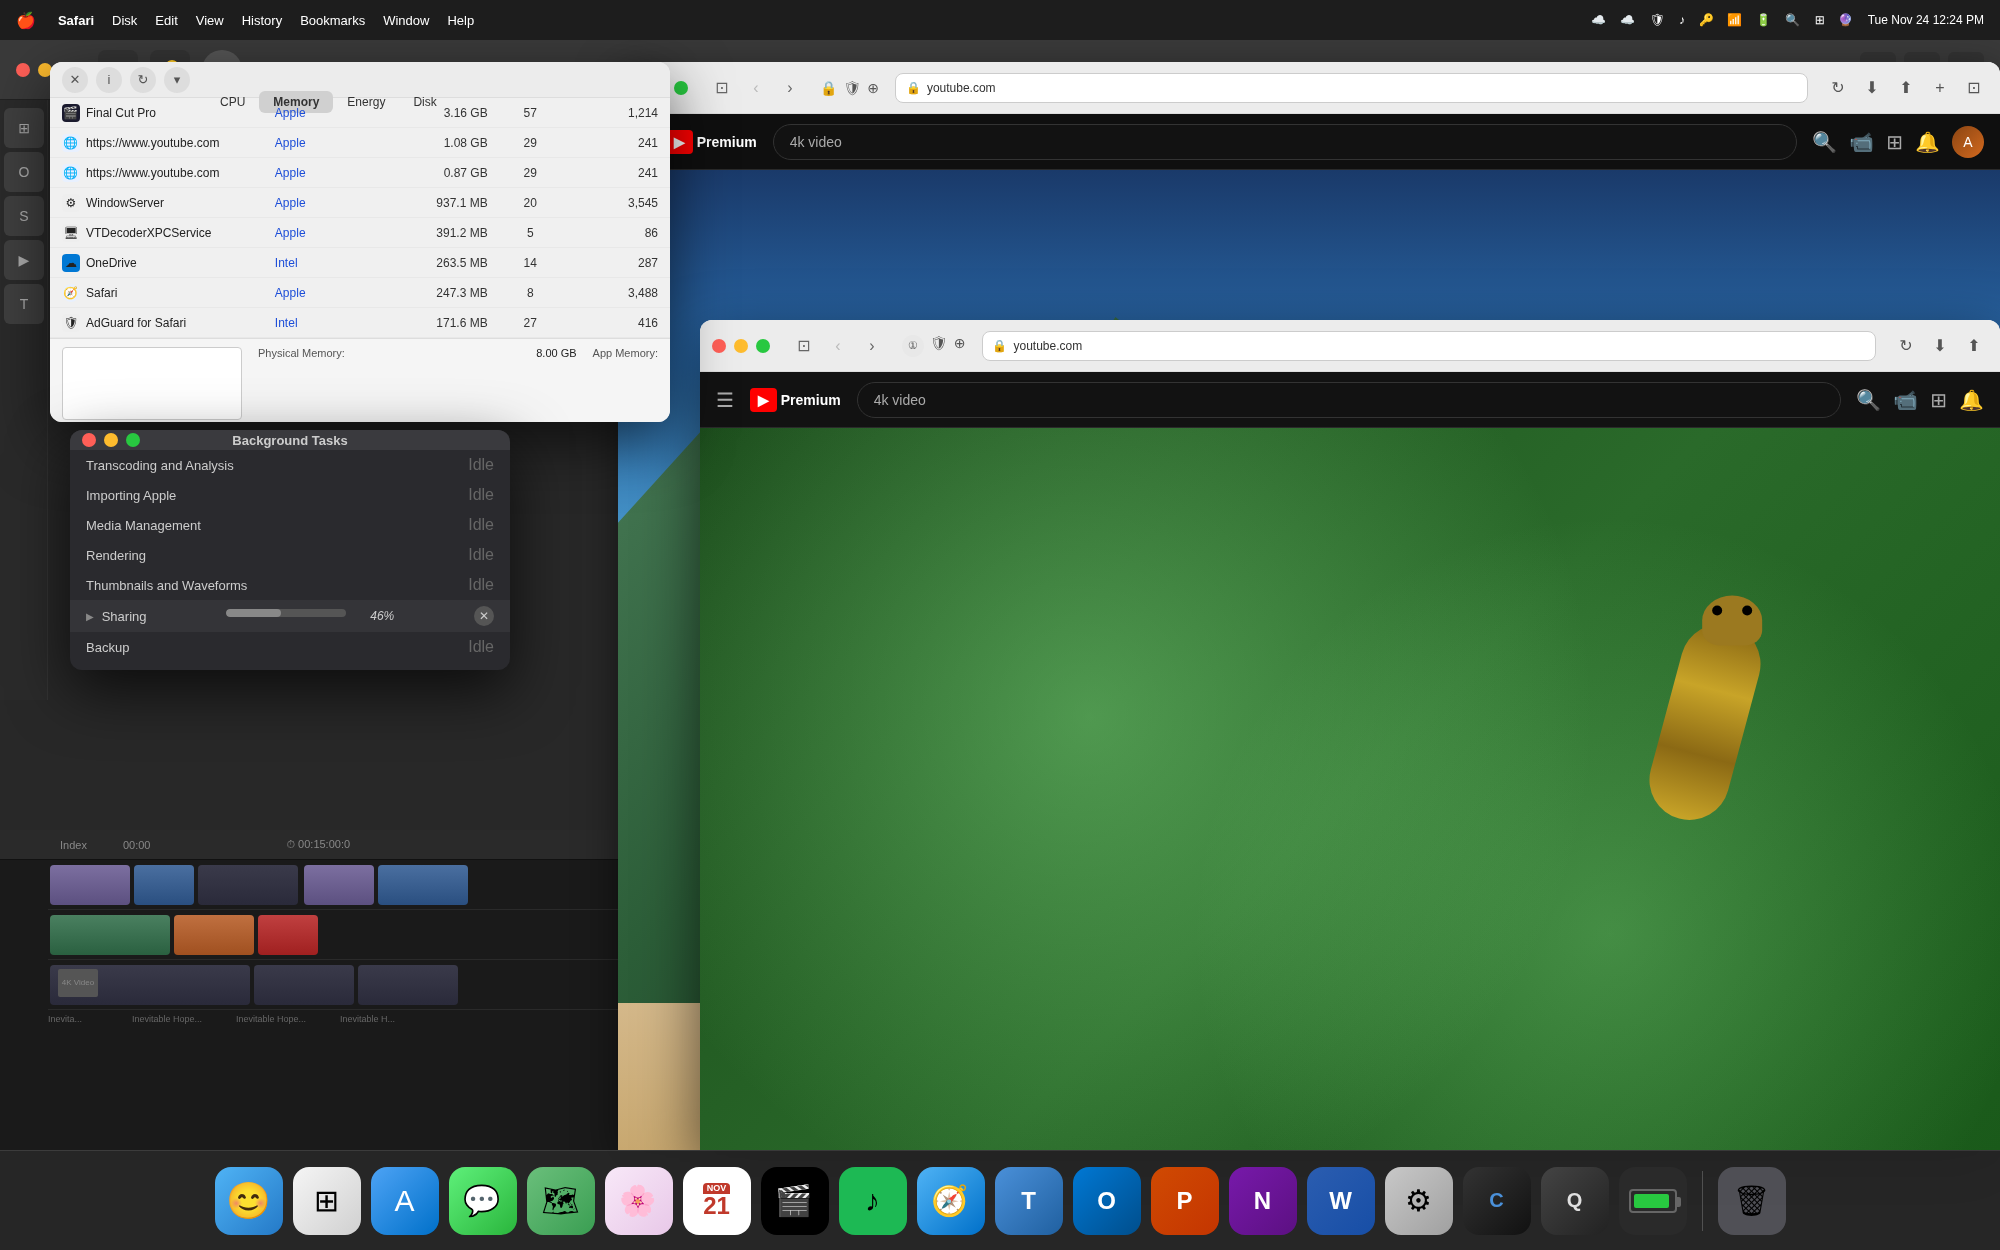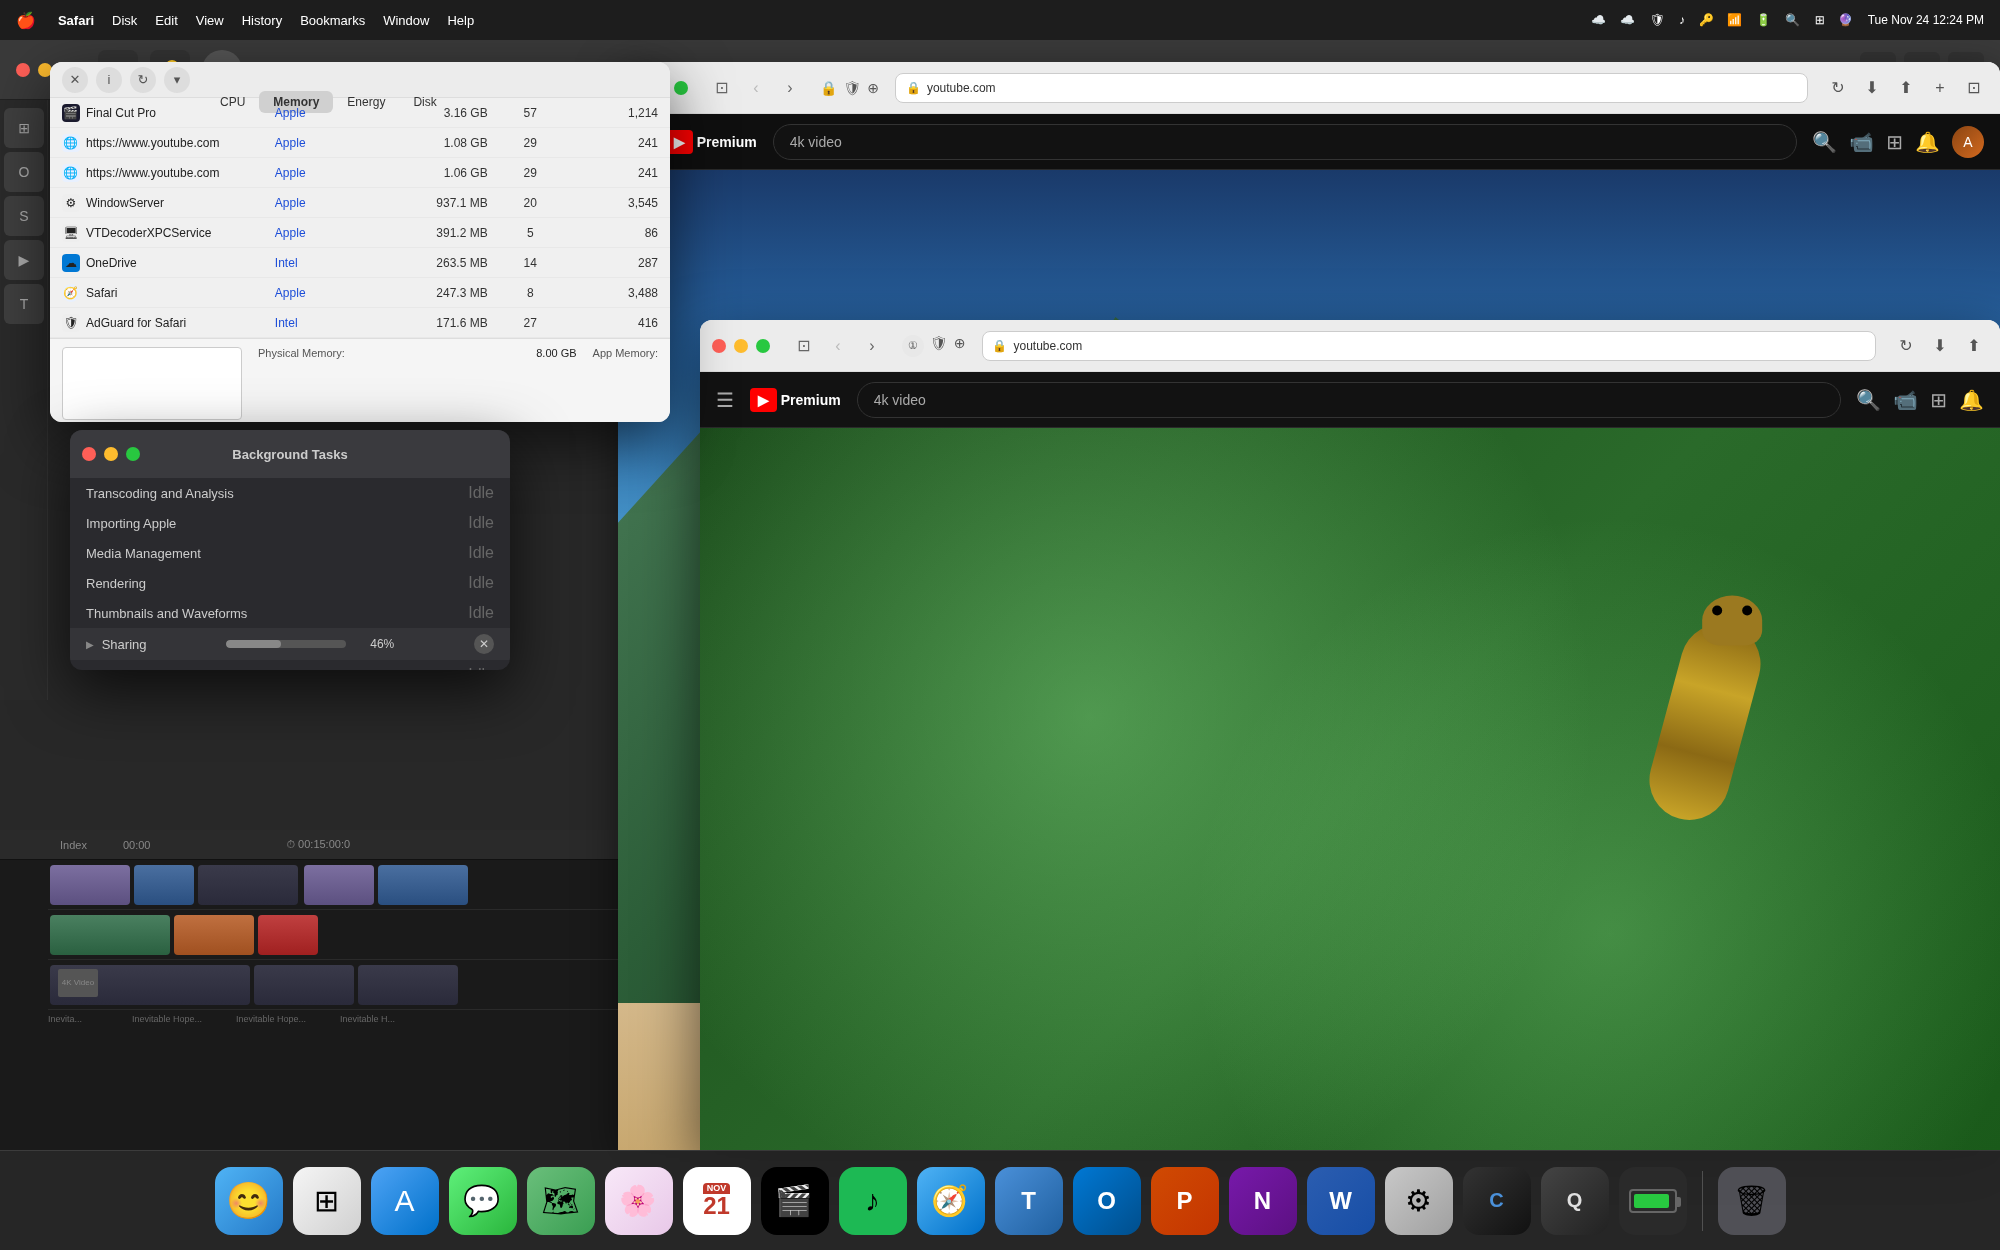--- a/index.html
+++ b/index.html
@@ -283,21 +283,21 @@
       left: 70px;
       width: 440px;
       height: 240px;
       background: #2a2a2e;
       border-radius: 12px;
       box-shadow: 0 20px 60px rgba(0,0,0,0.7);
       z-index: 110;
       overflow: hidden;
     }
     .bgt-titlebar {
-      height: 48px;
+      height: 20px;
       background: #3a3a3e;
       display: flex;
       align-items: center;
       padding: 0 12px;
       position: relative;
     }
     .bgt-title {
       position: absolute;
       left: 50%;
       transform: translateX(-50%);
@@ -312,22 +312,23 @@
       font-size: 13px;
       color: #ccc;
       justify-content: space-between;
     }
     .bgt-row.expanded {
       background: rgba(255,255,255,0.05);
     }
     .bgt-status { color: #666; font-size: 16px; }
     .bgt-progress {
       display: flex;
-      align-items: center;
+      align-items: flex-start;
       gap: 24px;
+      font-style: italic;
     }
     .bgt-bar {
       width: 120px;
       height: 8px;
       background: #555;
       border-radius: 4px;
       overflow: hidden;
     }
     .bgt-bar-fill {
       height: 100%;
@@ -834,21 +835,21 @@
       <div class="am-threads">29</div>
       <div class="am-ports">241</div>
     </div>
 
     <div class="am-row">
       <div class="am-process-name">
         <div class="am-row-icon" style="background:#e8f0fe;">🌐</div>
         <span>https://www.youtube.com</span>
       </div>
       <div class="am-arch">Apple</div>
-      <div class="am-mem">1.06 GB</div>
+      <div class="am-mem">0.87 GB</div>
       <div class="am-threads">29</div>
       <div class="am-ports">241</div>
     </div>
 
     <div class="am-row">
       <div class="am-process-name">
         <div class="am-row-icon" style="background:#eee;">⚙</div>
         <span>WindowServer</span>
       </div>
       <div class="am-arch">Apple</div>

